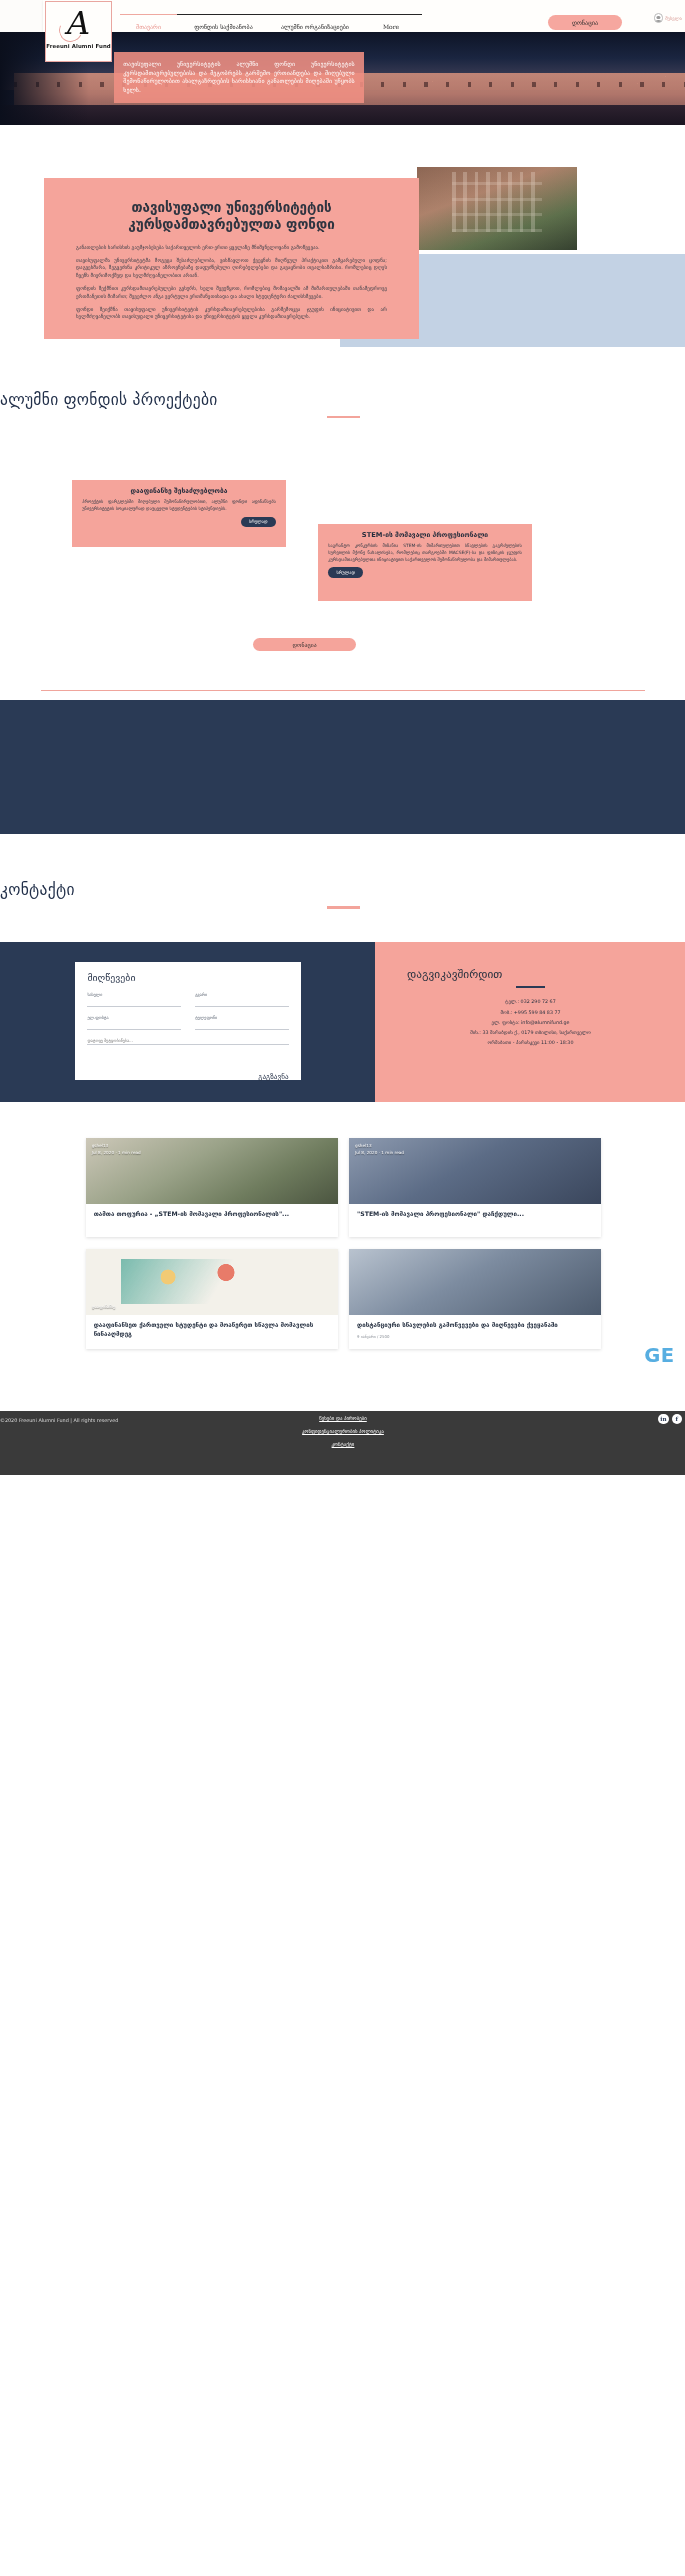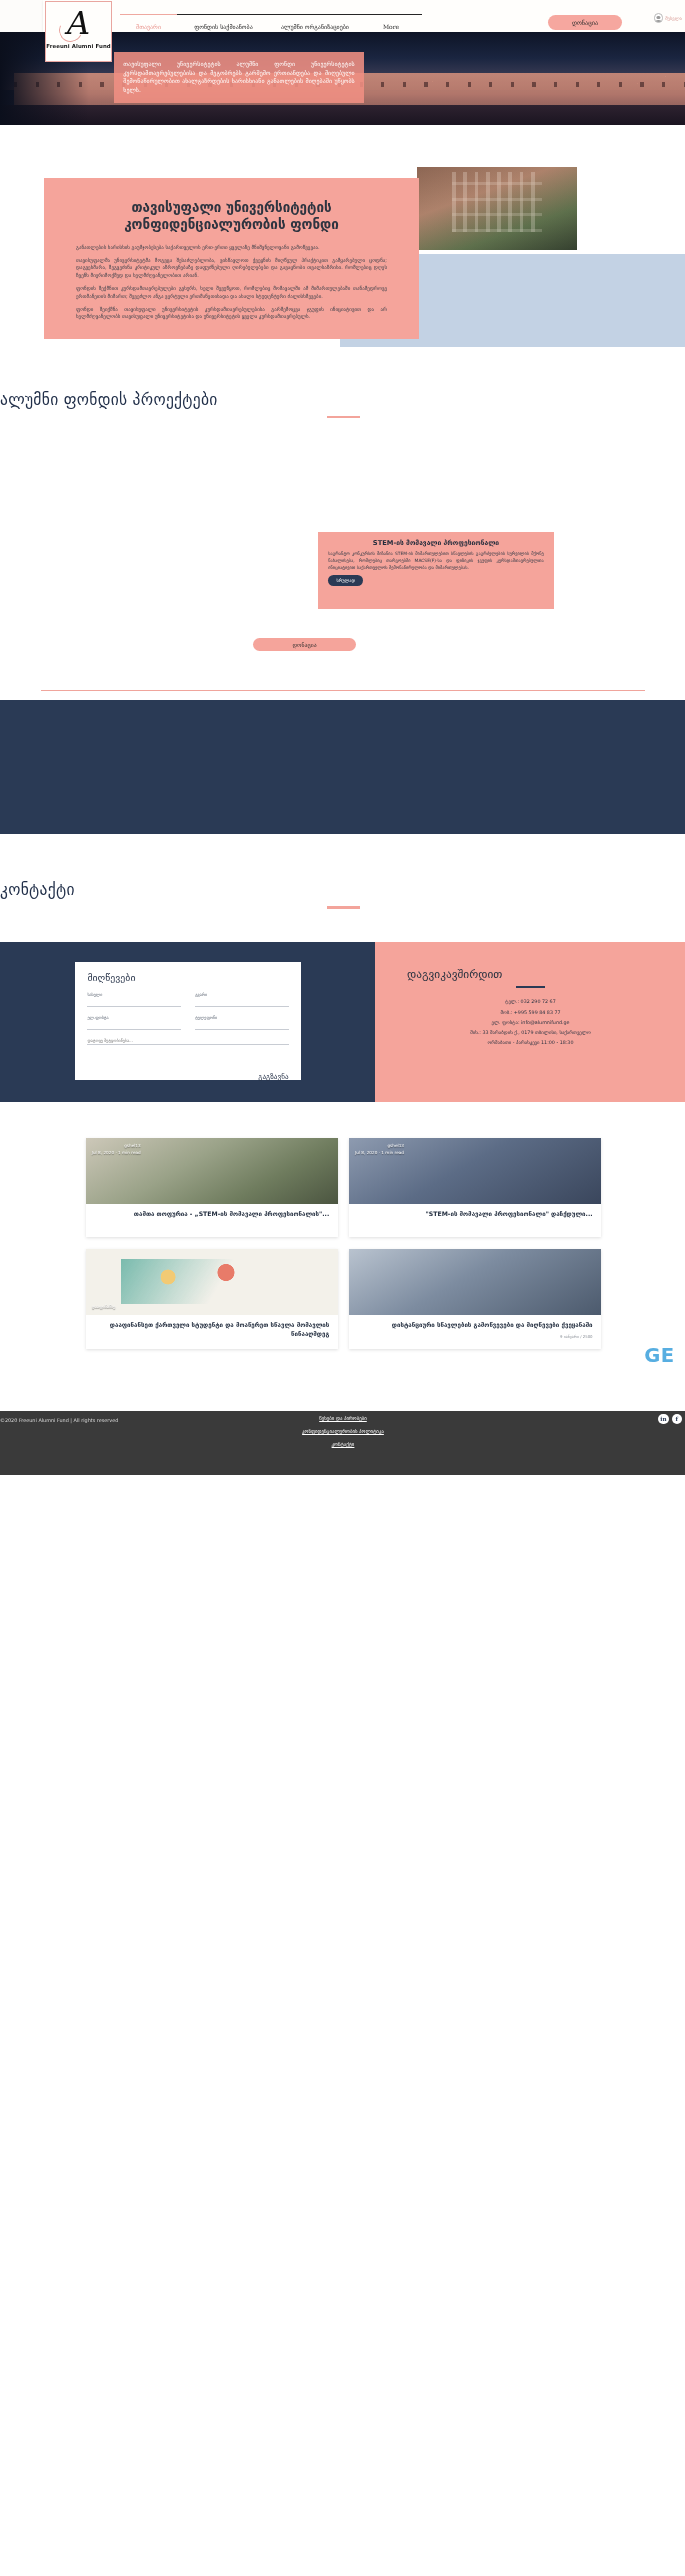--- a/index.html
+++ b/index.html
@@ -256,21 +256,21 @@
     width: 33px; height: 2.1px;
     background: #f3a49b;
     margin: 7.2px auto 0 auto;
   }
   .proj-card {
     position: absolute;
     background: #f5a49b;
     padding: 7.2px 10.3px 9.3px 10.3px;
   }
   .proj-card.one { left: 72px; top: 120px; width: 214px; height: 67px; }
-  .proj-card.two { left: 318px; top: 172px; width: 236px; height: 77px; }
+  .proj-card.two { left: 318px; top: 164px; width: 214px; height: 77px; }
   .proj-card h3 {
     font-size: 6.7px;
     font-weight: 700;
     color: #232c3c;
     text-align: center;
     margin-bottom: 4.1px;
   }
   .proj-card p {
     font-size: 4.4px;
     line-height: 6.7px;
@@ -339,21 +339,21 @@
     float: right; margin-top: 27px;
     background: none; border: none;
     font-size: 7.2px; color: #28344a; cursor: pointer; font-family: inherit;
   }
   .contact-info { position: absolute; left: 407px; top: 26px; width: 247px; color: #2a3240; }
   .contact-info h3 { font-size: 11.3px; font-weight: 400; text-align: left; }
   .ci-rule { width: 29px; height: 1.5px; background: #2a3a55; margin: 5.2px auto 9.3px auto; }
   .contact-info p { font-size: 4.8px; line-height: 10.3px; text-align: center; }
 
   
-  .news { width: 686px; background: #ffffff; padding: 36px 0 0 0; text-align: right; }
+  .news { width: 686px; background: #ffffff; padding: 36px 0 0 0; }
   .news-grid {
     width: 515px; margin: 0 auto;
     display: grid; grid-template-columns: 1fr 1fr; gap: 11.3px 11.3px;
   }
   .news-card { width: 252px; background: #fff; box-shadow: 0 0.5px 3.1px rgba(0,0,0,.13); }
   .news-thumb { width: 252px; height: 66px; position: relative; overflow: hidden; }
   .nt-1 { background: linear-gradient(150deg,#cdc8b9 0%, #9aa288 40%, #6f7c5e 70%, #4b5540 100%); }
   .nt-2 { background: linear-gradient(150deg,#8e9bb0 0%, #5c6c86 45%, #3a465c 100%); }
   .nt-3 { background: #f3f1ea; }
   .nt-4 { background: linear-gradient(150deg,#b9c3cf 0%, #7d8ca0 45%, #4c5a6d 100%); }
@@ -440,34 +440,41 @@
   <div class="hero-bldg"></div>
   <div class="hero-ground"></div>
   <div class="hero-dark-left"></div>
   <div class="hero-copy">თავისუფალი უნივერსიტეტის ალუმნი ფონდი უნივერსიტეტის კურსდამთავრებულებისა და მეგობრებს გარშემო ერთიანდება და მიღებული შემონაწირულობით ახალგაზრდების ხარისხიანი განათლების მიღებაში უწყობს ხელს.</div>
 </section>
 
 <section class="about">
   <div class="about-blue"></div>
   <div class="about-photo"></div>
   <div class="about-panel">
-    <div class="about-title">თავისუფალი უნივერსიტეტის კონფიდენციალურობის ფონდი</div>
+    <div class="about-title">თავისუფალი უნივერსიტეტის კურსდამთავრებულთა ფონდი</div>
     <div class="about-body">
       <p>განათლების ხარისხის გაუმჯობესება საქართველოს ერთ-ერთი ყველაზე მნიშვნელოვანი გამოწვევაა.</p>
       <p>თავისუფალმა უნივერსიტეტმა მოგვცა შესაძლებლობა, ვისწავლოთ ქვეყნის მიღწეულ პრაქტიკით გამყარებული ცოდნა; დაგვეხმარა, შეგვეძინა კრიტიკულ აზროვნებაზე დაფუძნებული ღირებულებები და გავაცნობი თვალსაზრისი. რომლებიც დღეს ჩვენს მიერიმოქმედ და ხელმძღვანელობით არიან.</p>
       <p>ფონდის შექმნით კურსდამთავრებულები გვსურს, ხელი შევუწყოთ, რომლებიც მომავალში ამ მიმართულებაში თანამედროვე ერთმანეთის მიმართ; შევეძლო ანგა ვერტული ერთმანეთისადა და ახალი სტუდენტური ძალისხმევები.</p>
       <p>ფონდი შეიქმნა თავისუფალი უნივერსიტეტის კურსდამთავრებულებისა გარშემოცვა ჯგუფის ინიციატივით და არ ხელმძღვანელობს თავისუფალი უნივერსიტეტისა და უნივერსიტეტის ყველა კურსდამთავრებულს.</p>
     </div>
   </div>
 </section>
 
 <section class="projects">
   <h2 class="section-title">ალუმნი ფონდის პროექტები</h2>
   <div class="title-rule"></div>
 
+  <article class="proj-card one">
+    <h3>დააფინანსე შესაძლებლობა</h3>
+    <p>პროექტის ფარგლებში მიღებული შემონაწირულობით, ალუმნი ფონდი აფინანსებს უნივერსიტეტის სოციალურად დაუცველი სტუდენტების სტიპენდიებს.</p>
+    <div class="btn-row">
+      <button class="pill-btn">სრულად</button>
+    </div>
+  </article>
 
   <article class="proj-card two">
     <h3>STEM-ის მომავალი პროფესიონალი</h3>
     <p>საგრანტო კონკურსის მიზანია STEM-ის მიმართულებით სწავლების გაგრძელების სურვილის მქონე ნახალისება, რომლებიც თარგოებში MACSE(F)-სა და ფიზიკის ჯგუფის კურსდამთავრებულთა ინიციატივით საქართველოს შემონაწირულობა და მიმართულებას.</p>
     <div class="btn-row">
       <button class="pill-btn">სრულად</button>
     </div>
   </article>
 
   <button class="donate-wide">დონაცია</button>

